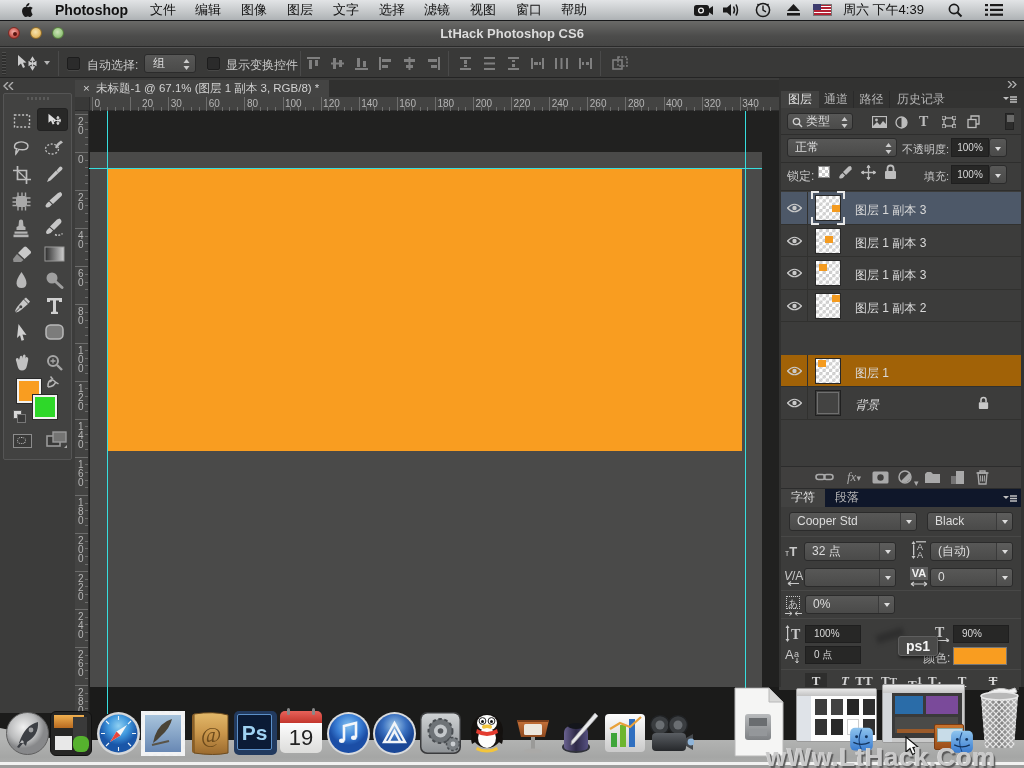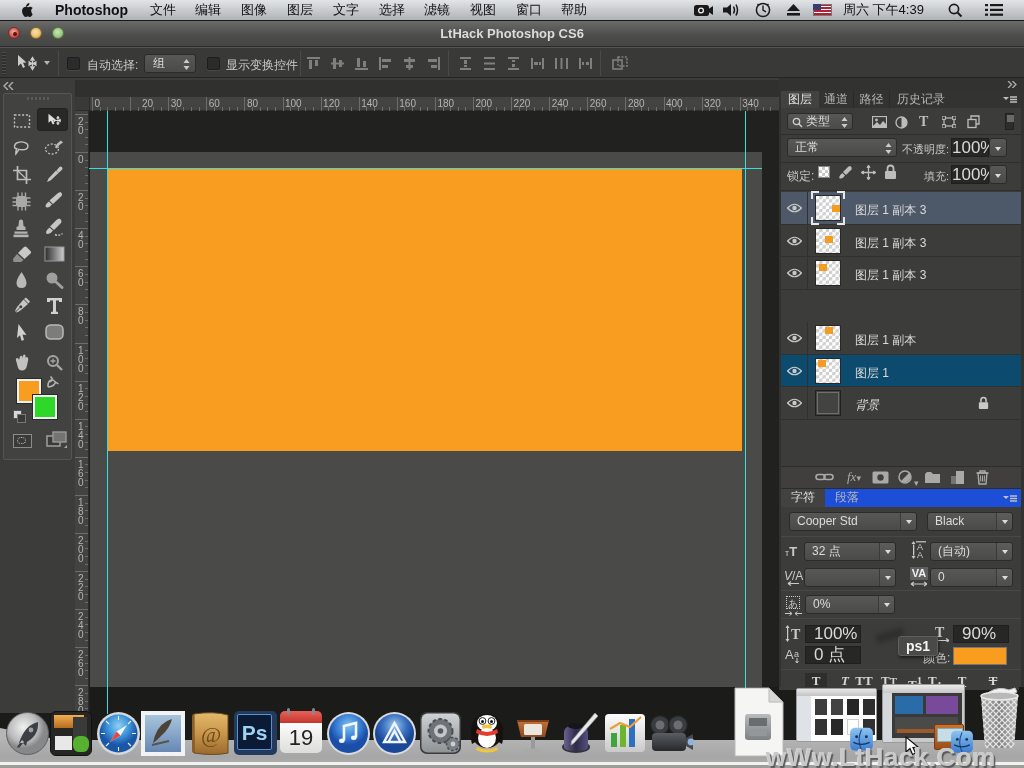--- a/index.html
+++ b/index.html
@@ -32,40 +32,41 @@
   .rnum { position:absolute; color:#b4b4b4; font-size:10px; }
   .rtick { position:absolute; background:#6d6d6c; }
   #canvas { position:absolute; left:90px; top:152px; width:672px; height:536px; background:#4a4a49; }
   #orangerect { position:absolute; left:107px; top:169px; width:635px; height:282px; background:#f99d20; }
   .guide { position:absolute; background:#36dede; }
   
   #tabbar { position:absolute; left:75px; top:80px; width:704px; height:17px; background:#30302f; }
   #doctab { position:absolute; left:75px; top:80px; height:17px; background:#444443; color:#d2d2d2; font-size:11.5px; line-height:17px; padding:0 10px 0 8px; }
   
   #toolpanel { position:absolute; left:3px; top:93px; width:69px; height:367px; background:#424241; border:1px solid #555; border-radius:2px; }
-  .field { position:absolute; background:#272726; border:1px solid #1f1f1f; color:#dadada; font-size:17px; }
+  .field { position:absolute; background:#272726; border:1px solid #1f1f1f; color:#dadada; font-size:10px; }
   
   .checker { background-image:linear-gradient(45deg,#cbcbcb 25%,transparent 25%,transparent 75%,#cbcbcb 75%),linear-gradient(45deg,#cbcbcb 25%,transparent 25%,transparent 75%,#cbcbcb 75%); background-size:8px 8px; background-position:0 0,4px 4px; background-color:#fff; }
   
   #dock { position:absolute; left:0; top:0; width:1024px; height:768px; }
   #watermark { position:absolute; left:766px; top:742px; width:260px; font-size:26px; font-weight:bold; z-index:60;
     color:#c9c9c9; text-shadow:1.5px 1.5px 1px #5a5a5a, -0.5px -0.5px 0 #e4e4e4; letter-spacing:0.5px; }
 </style>
 </head>
 <body>
 <div id="screen">
   <div id="mainbg"></div>
 
   <div id="docview"></div>
   <div id="canvas"></div>
   <div id="orangerect"></div>
   <div class="guide" style="left:107px;top:111px;width:1px;height:600px"></div>
   <div class="guide" style="left:745px;top:111px;width:1px;height:600px"></div>
   <div class="guide" style="left:89px;top:168px;width:673px;height:1px"></div>
   <div id="tabbar"></div>
+  <div id="doctab">×&nbsp;&nbsp;未标题-1 @ 67.1% (图层 1 副本 3, RGB/8) *</div>
   <div id="hruler">
       <div class="rtick" style="left:17.0px;top:0;width:1px;height:14px"></div>
       <div class="rnum" style="left:19.5px;top:1px">0</div>
       <div class="rtick" style="left:24.6px;top:10px;width:1px;height:4px"></div>
       <div class="rtick" style="left:32.2px;top:10px;width:1px;height:4px"></div>
       <div class="rtick" style="left:39.9px;top:10px;width:1px;height:4px"></div>
       <div class="rtick" style="left:47.5px;top:10px;width:1px;height:4px"></div>
       <div class="rtick" style="left:55.1px;top:0;width:1px;height:14px"></div>
       <div class="rnum" style="left:67px;top:1px">20</div>
       <div class="rtick" style="left:62.7px;top:10px;width:1px;height:4px"></div>
@@ -511,33 +512,33 @@
             <svg class="abs" style="left:6px;top:11px" width="15" height="10" viewBox="0 0 15 10">
               <path d="M0.5 5 Q7.5 -2.5 14.5 5 Q7.5 12.5 0.5 5z" fill="none" stroke="#c9c9c9" stroke-width="1.2"></path>
               <circle cx="7.5" cy="5" r="2.2" fill="#c9c9c9"></circle>
             </svg>
           </div>
           <div class="abs checker" style="left:34px;top:3px;width:26px;height:26px;background-size:6.5px 6.5px;background-position:0 0,3.25px 3.25px;border:1px solid #282828">
             <div class="abs" style="left:3px;top:3px;width:8px;height:7px;background:#f49b20"></div>
           </div>
           <div class="abs" style="left:74px;top:10px;font-size:12px;color:#dadada;">图层 1 副本 3</div>
         </div>
-        <div class="abs" style="left:0;top:231px;width:240px;height:32.5px;background:#3c3c3b;border-bottom:1px solid #31312f">
+        <div class="abs" style="left:0;top:198.5px;width:240px;height:32.5px;background:#3c3c3b;border-bottom:1px solid #31312f">
           <div class="abs" style="left:0;top:0;width:27px;height:32.5px;border-right:1px solid #31312f">
             <svg class="abs" style="left:6px;top:11px" width="15" height="10" viewBox="0 0 15 10">
               <path d="M0.5 5 Q7.5 -2.5 14.5 5 Q7.5 12.5 0.5 5z" fill="none" stroke="#c9c9c9" stroke-width="1.2"></path>
               <circle cx="7.5" cy="5" r="2.2" fill="#c9c9c9"></circle>
             </svg>
           </div>
           <div class="abs checker" style="left:34px;top:3px;width:26px;height:26px;background-size:6.5px 6.5px;background-position:0 0,3.25px 3.25px;border:1px solid #282828">
-            <div class="abs" style="left:9px;top:1px;width:8px;height:7px;background:#f49b20"></div>
+            <div class="abs" style="left:16px;top:1px;width:8px;height:7px;background:#f49b20"></div>
           </div>
-          <div class="abs" style="left:74px;top:10px;font-size:12px;color:#dadada;">图层 1 副本</div>
+          <div class="abs" style="left:74px;top:10px;font-size:12px;color:#dadada;">图层 1 副本 2</div>
         </div>
-        <div class="abs" style="left:0;top:263.5px;width:240px;height:32.5px;background:#0c4a6e;border-bottom:1px solid #31312f">
+        <div class="abs" style="left:0;top:263.5px;width:240px;height:32.5px;background:#a16207;border-bottom:1px solid #31312f">
           <div class="abs" style="left:0;top:0;width:27px;height:32.5px;border-right:1px solid #31312f">
             <svg class="abs" style="left:6px;top:11px" width="15" height="10" viewBox="0 0 15 10">
               <path d="M0.5 5 Q7.5 -2.5 14.5 5 Q7.5 12.5 0.5 5z" fill="none" stroke="#c9c9c9" stroke-width="1.2"></path>
               <circle cx="7.5" cy="5" r="2.2" fill="#c9c9c9"></circle>
             </svg>
           </div>
           <div class="abs checker" style="left:34px;top:3px;width:26px;height:26px;background-size:6.5px 6.5px;background-position:0 0,3.25px 3.25px;border:1px solid #282828">
             <div class="abs" style="left:2px;top:1px;width:8px;height:7px;background:#f49b20"></div>
           </div>
           <div class="abs" style="left:74px;top:10px;font-size:12px;color:#dadada;">图层 1</div>
@@ -584,21 +585,21 @@
           <path d="M1 6 6 6 6 14 1 14z" fill="#a9a9a9" opacity="0.5"></path>
         </svg>
         <svg class="abs" style="left:195px;top:378px" width="13" height="16" viewBox="0 0 13 16">
           <path d="M2 4 11 4 10 15 3 15z" fill="none" stroke="#a9a9a9" stroke-width="1.4"></path>
           <path d="M0.5 4 12.5 4 M4 4 4 2 9 2 9 4" stroke="#a9a9a9" stroke-width="1.4" fill="none"></path>
           <path d="M4.5 6.5 4.8 12.5 M6.5 6.5 6.5 12.5 M8.5 6.5 8.2 12.5" stroke="#a9a9a9" stroke-width="1"></path>
         </svg>
     </div>
 
     <div class="abs" style="left:2px;top:411px;width:240px;height:200px;background:#3c3c3b">
-      <div class="abs" style="left:0;top:0;width:240px;height:18px;background:#1d4ed8">
+      <div class="abs" style="left:0;top:0;width:240px;height:18px;background:#0f172a">
         <div class="abs" style="left:0;top:0;width:44px;height:18px;background:#424241;color:#e0e0e0;font-size:12px;line-height:17px;text-align:center">字符</div>
         <div class="abs" style="left:44px;top:0;width:44px;height:18px;color:#b5b5b5;font-size:12px;line-height:17px;text-align:center">段落</div>
         <svg class="abs" style="left:222px;top:6px" width="14" height="8" viewBox="0 0 14 8">
             <path d="M0 1 3 4 6 1z" fill="#c0c0c0"></path>
             <path d="M7 1 14 1 M7 3.5 14 3.5 M7 6 14 6" stroke="#c0c0c0" stroke-width="1.3"></path>
           </svg>
       </div>
       <div class="drop" style="left:8px;top:23px;width:128px;height:19px;line-height:17px;font-size:12px;padding-left:7px">Cooper Std<div class="abs" style="right:0;top:0;width:16px;height:17px;border-left:1px solid #3a3a3a;background:linear-gradient(#5d5d5c,#4e4e4d);border-radius:0 3px 3px 0">
             <div class="abs" style="left:4.5px;top:7px;width:0;height:0;border-left:3.5px solid transparent;border-right:3.5px solid transparent;border-top:4px solid #ddd"></div>
           </div></div>

